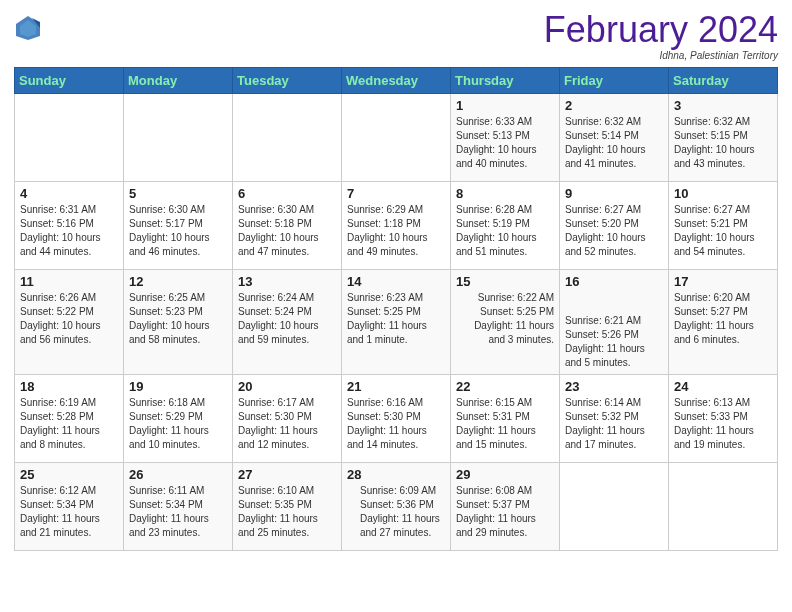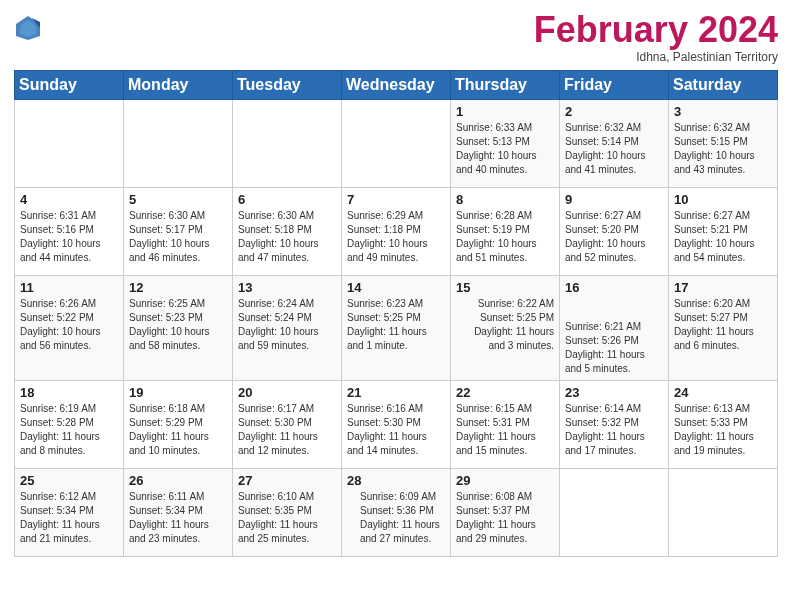--- a/index.html
+++ b/index.html
@@ -45,37 +45,38 @@
     .logo-icon {
       width: 28px;
       height: 28px;
       margin-right: 4px;
     }
     .title-block {
       text-align: right;
     }
     .month-title {
       font-size: 36px;
-      font-weight: bold;
-      color: #be185d;
+      font-weight: normal;
+      color: #4c1d95;
       line-height: 1.1;
     }
     .location {
-      font-size: 12px;
+      font-size: 10px;
       color: #444;
+      font-style: italic;
     }
     .calendar {
       width: 100%;
       border-collapse: collapse;
       table-layout: fixed;
     }
     .calendar thead th {
       background: #2a6db5;
-      color: #ffffff;
-      font-size: 16px;
+      color: #86efac;
+      font-size: 13px;
       font-weight: bold;
       padding: 5px 4px;
       text-align: left;
       border: 1px solid #1e5a9a;
     }
     .calendar tbody td {
       vertical-align: top;
       border: 1px solid #ccc;
       padding: 4px 5px;
       font-size: 10.5px;

